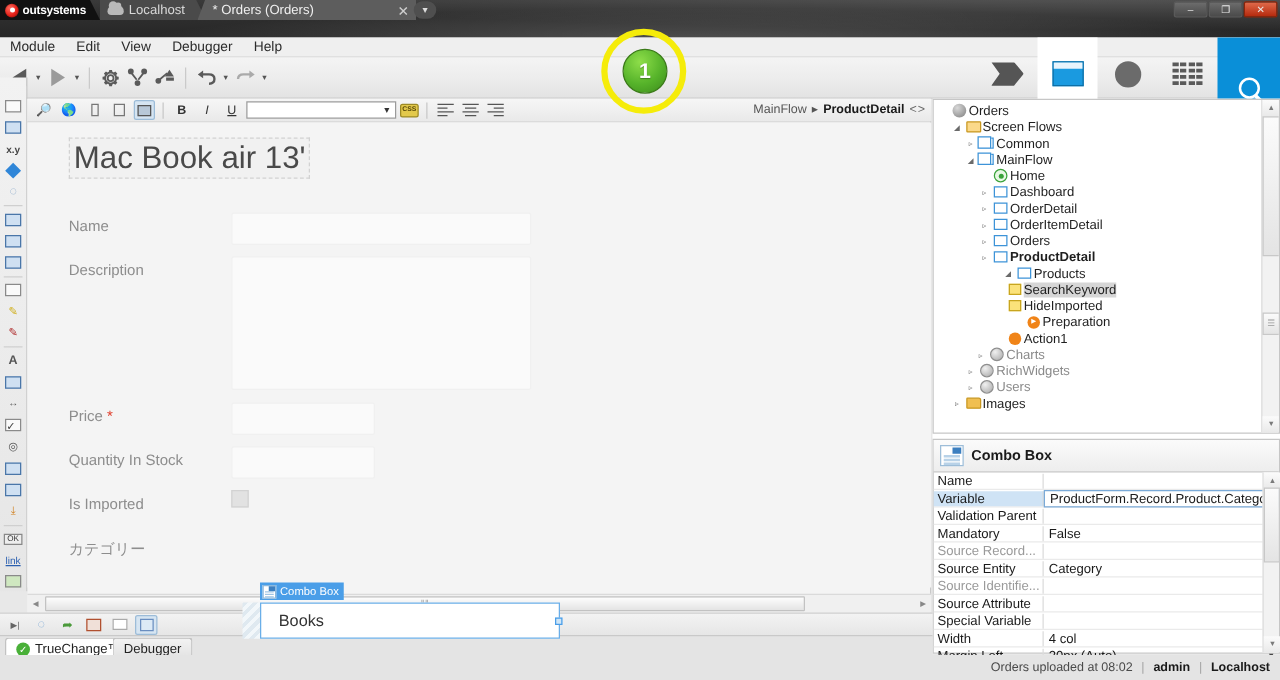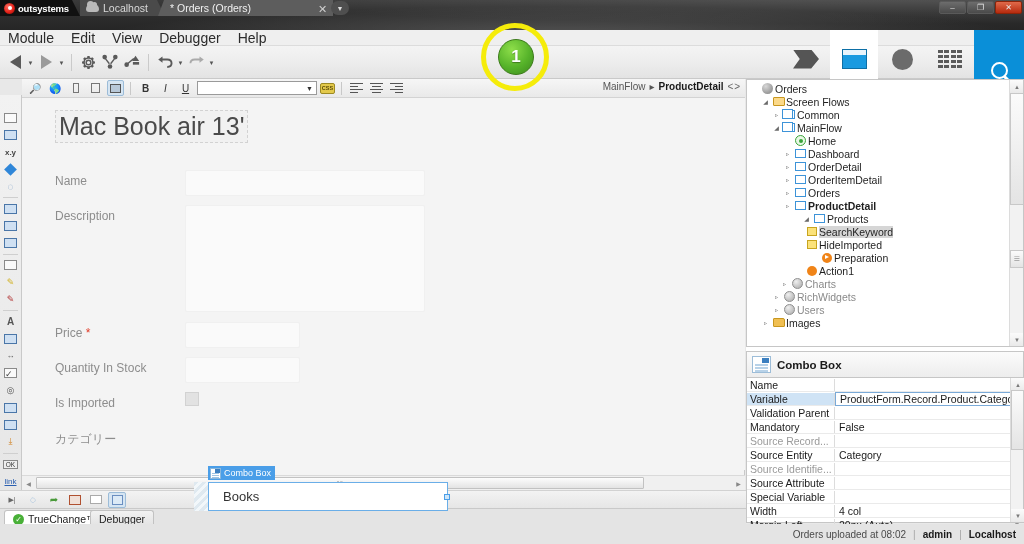--- a/index.html
+++ b/index.html
@@ -76,21 +76,21 @@
     color:#e8e8e8; font-size:8px; display:flex; align-items:center; justify-content:center;
   }
   .winbtn.close { background: linear-gradient(to bottom,#e06a4a,#b52a0e); border-color:#8d2409; }
 
   
   .menubar {
     position:absolute; top:30px; left:0; width:1024px; height:16px;
     background:#efefef; display:flex; align-items:center; padding-left:8px; gap:17px;
     border-bottom:1px solid #dcdcdc;
   }
-  .menubar .mi { font-size:14px; color:#2b2b2b; cursor:default; }
+  .menubar .mi { font-size:11px; color:#2b2b2b; cursor:default; }
 
   
   .maintoolbar {
     position:absolute; top:46px; left:0; width:1024px; height:33px;
     background: linear-gradient(to bottom,#f4f4f4 0%,#ececec 55%,#e3e3e3 100%);
     border-bottom:1px solid #c9c9c9;
   }
   .tb-left { position:absolute; left:4px; top:2px; display:flex; align-items:center; height:28px; gap:0px; }
   .tb-ico { width:22px; height:24px; display:flex; align-items:center; justify-content:center; cursor:default; }
   .tb-caret { width:9px; height:24px; display:flex; align-items:flex-end; justify-content:center; padding-bottom:8px; font-size:6px; color:#555; }
@@ -129,21 +129,21 @@
   .annot-badge {
     position:absolute; left:498px; top:39px; width:36px; height:36px; border-radius:50%;
     background: radial-gradient(circle at 38% 28%, #8ede4a 0%, #56b32a 55%, #3c8a1c 100%);
     border:1px solid #3a7a18;
     color:#fff; font-size:17px; font-weight:bold; display:flex; align-items:center; justify-content:center;
     z-index:41; text-shadow:0 1px 1px rgba(0,0,0,.35);
   }
 
   
   .rail {
-    position:absolute; left:0; top:95px; width:22px; height:411px;
+    position:absolute; left:0; top:62px; width:22px; height:411px;
     background: linear-gradient(to bottom,#f2f2f2,#e6e6e6);
     border-right:1px solid #c9c9c9;
     display:flex; flex-direction:column; align-items:center; padding-top:15px; gap:2px;
   }
   .rail-ico { width:18px; height:17px; display:flex; align-items:center; justify-content:center; font-size:9px; color:#444; }
   .rail-sep { width:15px; height:1px; background:#cfcfcf; margin:1px 0; }
   .sq { width:13px;height:10px;border:1px solid #8a8a8a;background:#fafafa; }
   .sq-blue { width:13px;height:10px;border:1px solid #4a76a8;background:#cfe0f2; }
   .dia { width:9px;height:9px;background:#2f86d8;transform:rotate(45deg); }
   .puz { font-size:10px;color:#7a9ec4; }

